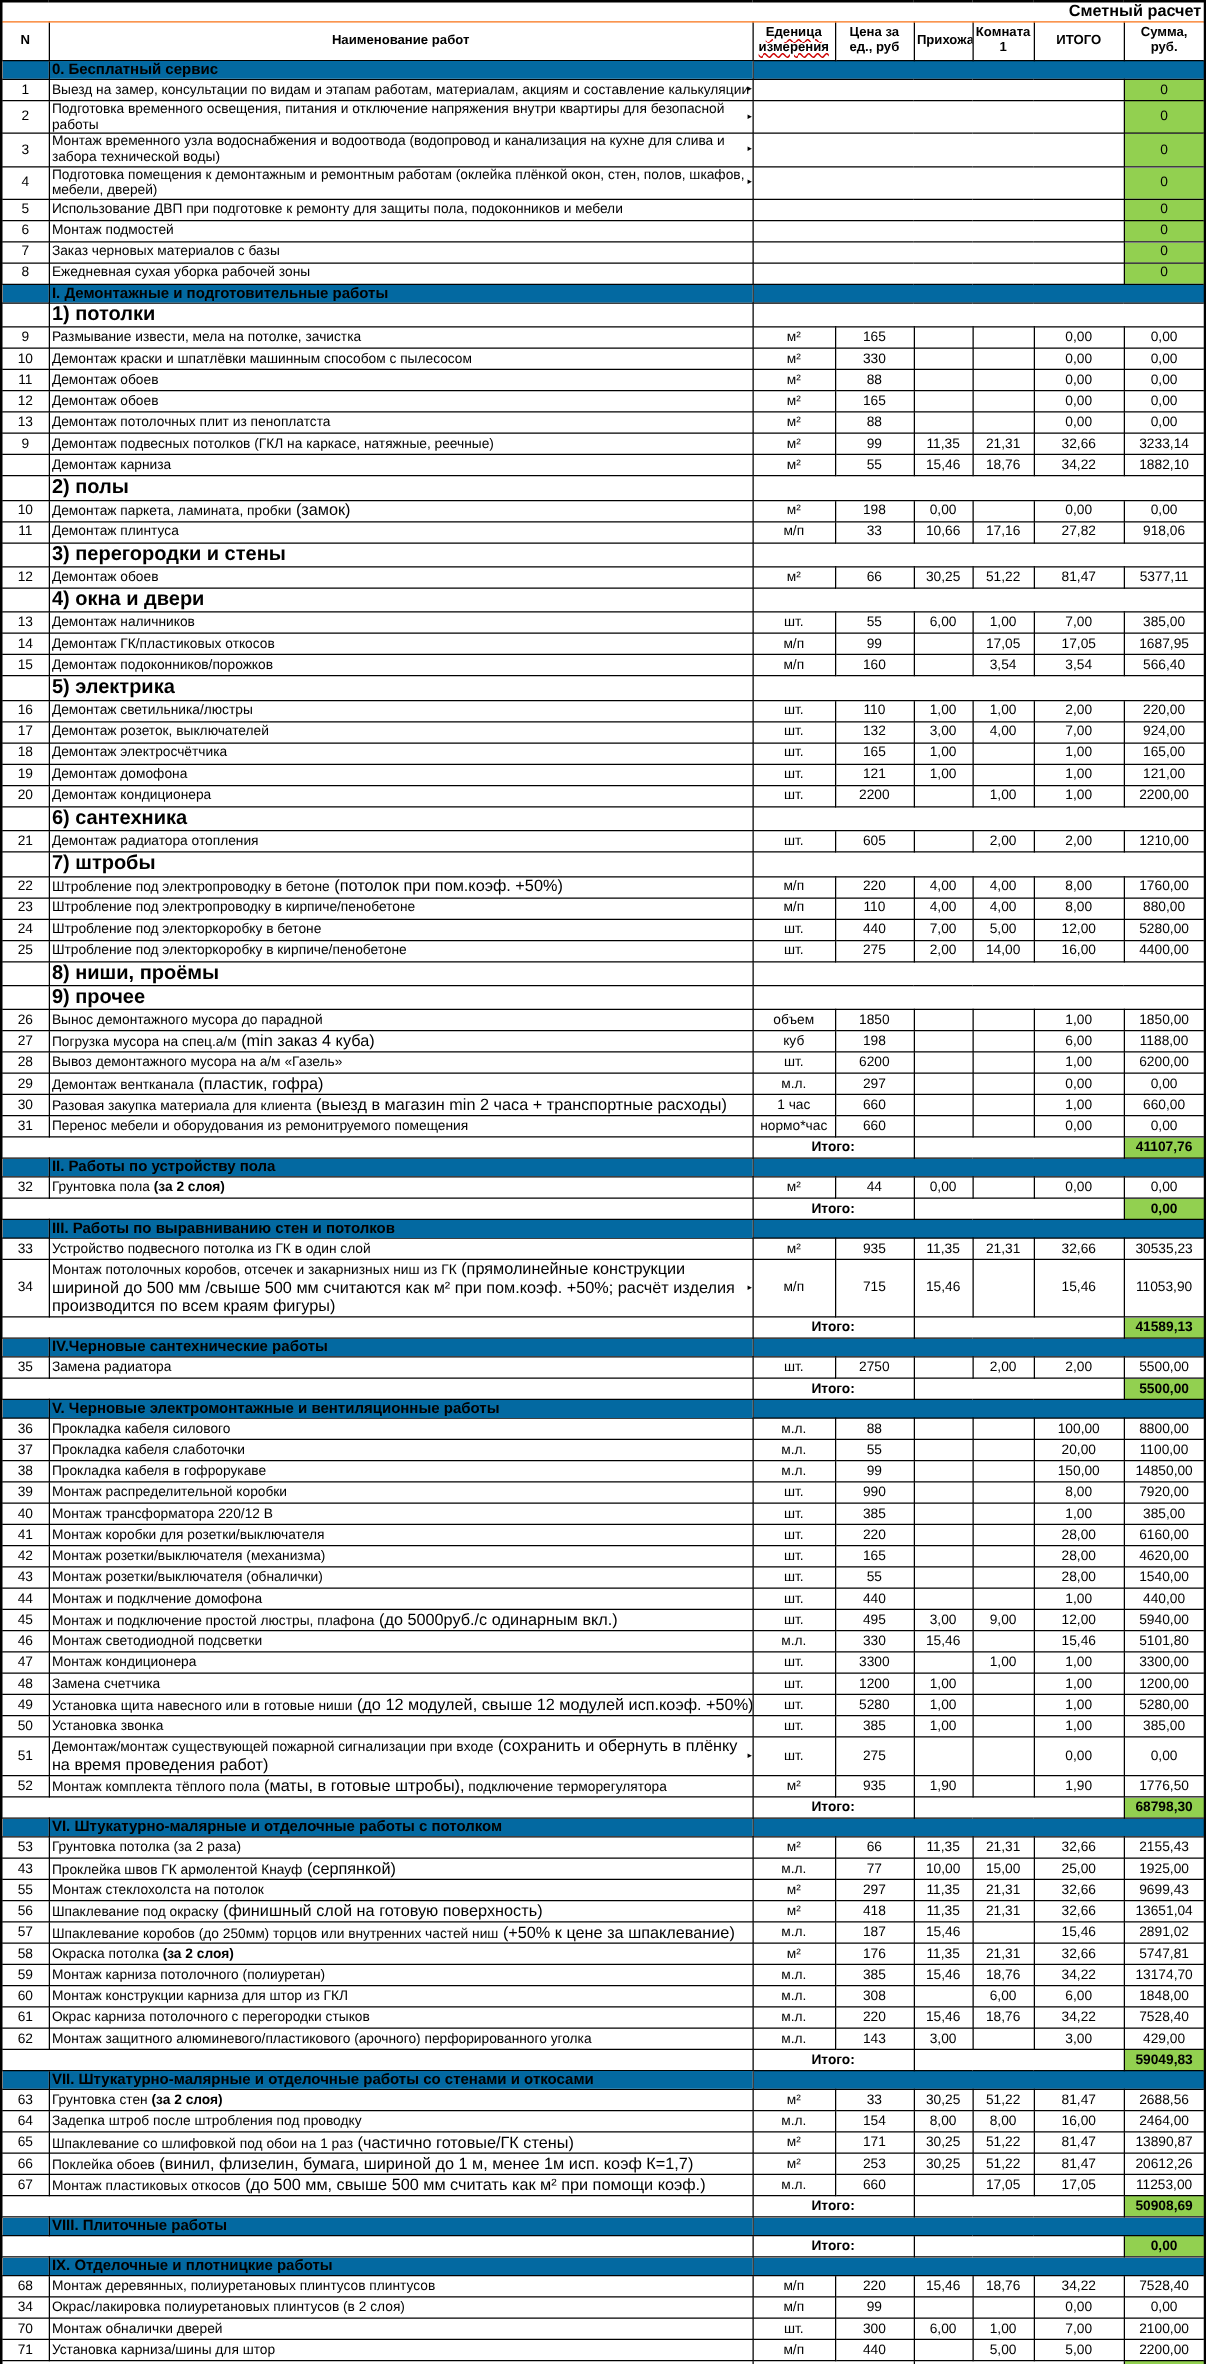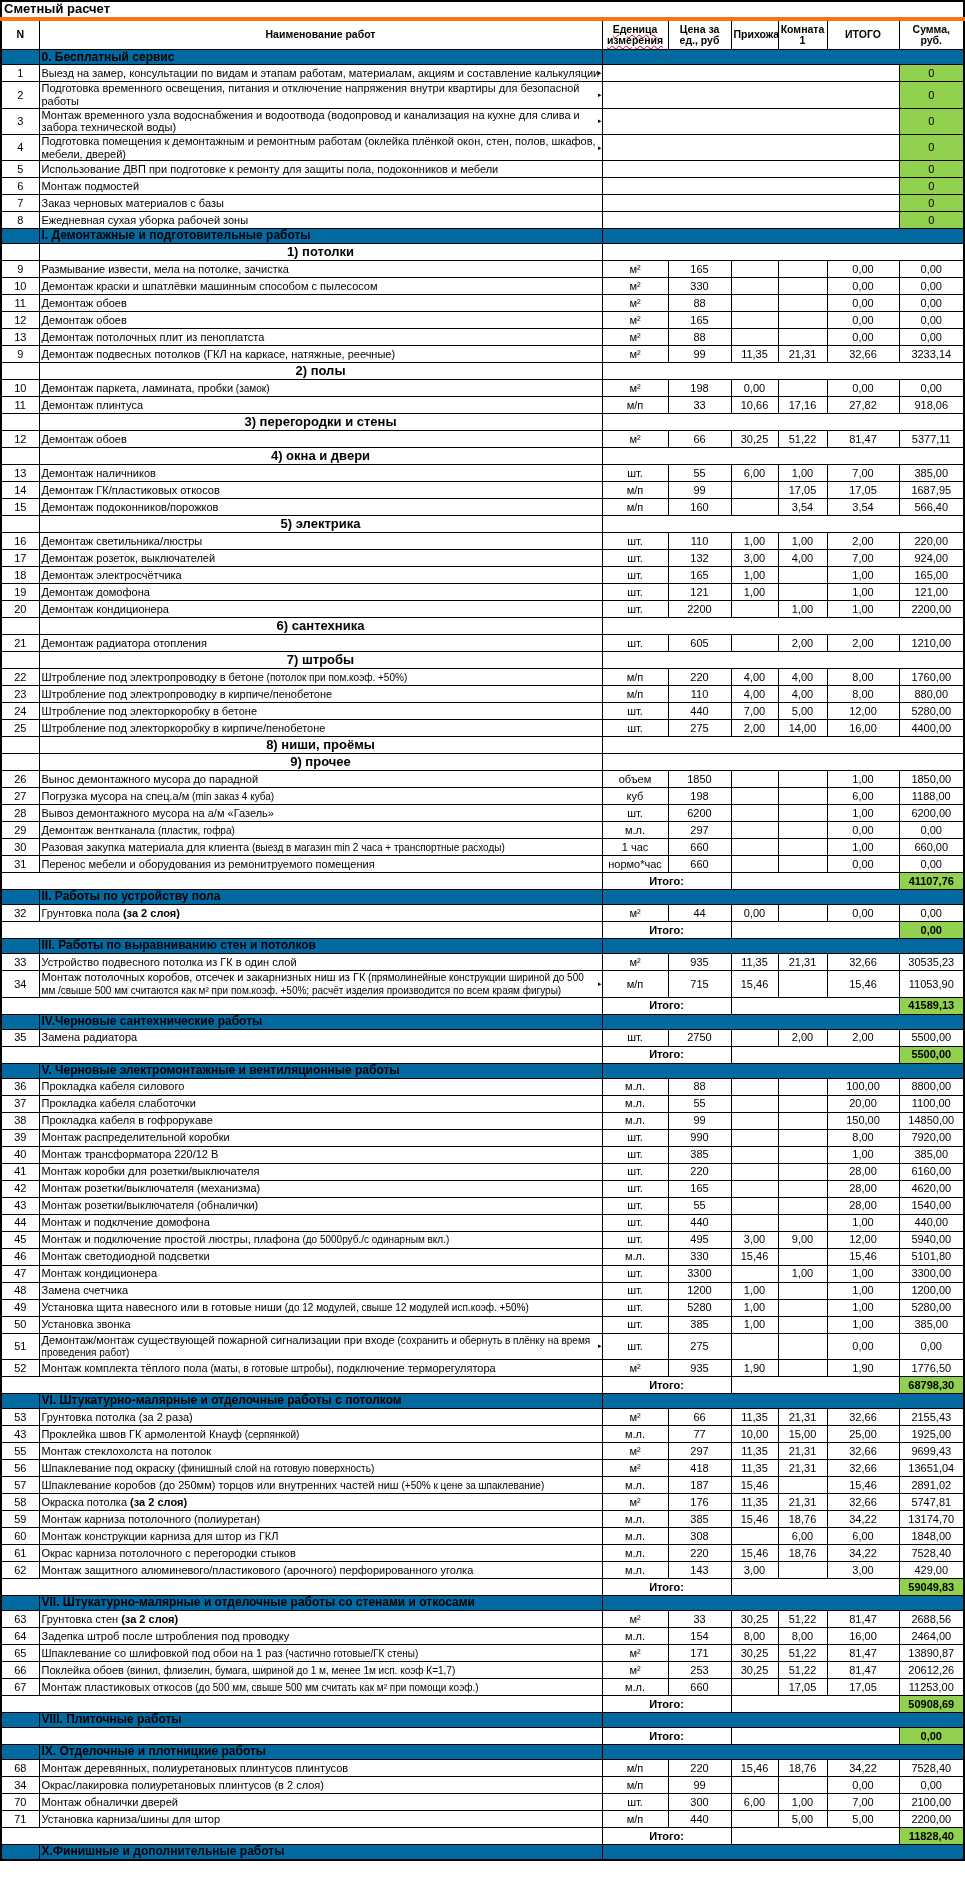--- a/index.html
+++ b/index.html
@@ -1,33 +1,33 @@
 <!DOCTYPE html>
 <html><head>
 <meta charset="utf-8">
 <style>
   html,body{margin:0;padding:0;background:#fff;}
   body{width:965px;font-family:"Liberation Sans",sans-serif;color:#000;}
   table.sheet{border-collapse:collapse;table-layout:fixed;width:963px;border:2px solid #000;}
   td,th{border:1px solid #000;padding:0 2px;height:17px;overflow:hidden;line-height:1.15;font-size:11px;vertical-align:middle;box-sizing:border-box;}
-  tr.title-row td{border-bottom:4px solid #f97316;font-weight:bold;font-size:13px;text-align:left;height:15px;}
+  tr.title-row td{border-bottom:1px solid #f97316;font-weight:bold;font-size:13px;text-align:right;height:15px;}
   tr.header-row th{font-weight:bold;font-size:10.5px;text-align:center;height:31px;line-height:1.1;}
   .sp{text-decoration:underline wavy #cc0000 1px;text-align:center;}
   tr.sec td{background:#0369a1;font-weight:bold;font-size:12px;height:15px;white-space:nowrap;}
-  tr.sub td{font-weight:bold;font-size:13px;white-space:nowrap;text-align:center;}
+  tr.sub td{font-weight:bold;font-size:16px;white-space:nowrap;}
   td.num{text-align:center;}
   td.name{text-align:left;white-space:nowrap;position:relative;}
   td.name.multi{white-space:normal;height:auto;}
   td.val{text-align:center;}
   td.green{background:#92d050;}
   td.sumv{text-align:center;}
   tr.tot td{font-weight:bold;}
   tr.tot td.lbl{text-align:center;}
   tr.tot td.green{text-align:center;}
-  .note{font-size:10px;}
+  .note{font-size:13px;}
   .nb{font-weight:bold;}
   .arrow{position:absolute;right:0;top:50%;transform:translateY(-55%);font-size:7px;line-height:1;}
   tr.svc td.green{text-align:center;}
 </style>
 </head>
 <body>
 
 <table class="sheet">
   <colgroup>
     <col style="width:38px">
@@ -169,20 +169,30 @@
       <tr class="item">
         <td class="num">9</td>
         <td class="name"><span>Демонтаж подвесных потолков (ГКЛ на каркасе, натяжные, реечные)</span></td>
         <td class="val">м²</td>
         <td class="val">99</td>
         <td class="val">11,35</td>
         <td class="val">21,31</td>
         <td class="val">32,66</td>
         <td class="sumv">3233,14</td>
       </tr>
+      <tr class="item">
+        <td class="num"></td>
+        <td class="name"><span>Демонтаж карниза</span></td>
+        <td class="val">м²</td>
+        <td class="val">55</td>
+        <td class="val">15,46</td>
+        <td class="val">18,76</td>
+        <td class="val">34,22</td>
+        <td class="sumv">1882,10</td>
+      </tr>
       <tr class="sub">
         <td></td>
         <td class="name">2) полы</td>
         <td colspan="6"></td>
       </tr>
       <tr class="item">
         <td class="num">10</td>
         <td class="name"><span>Демонтаж паркета, ламината, пробки</span><span class="note"> (замок)</span></td>
         <td class="val">м²</td>
         <td class="val">198</td>

